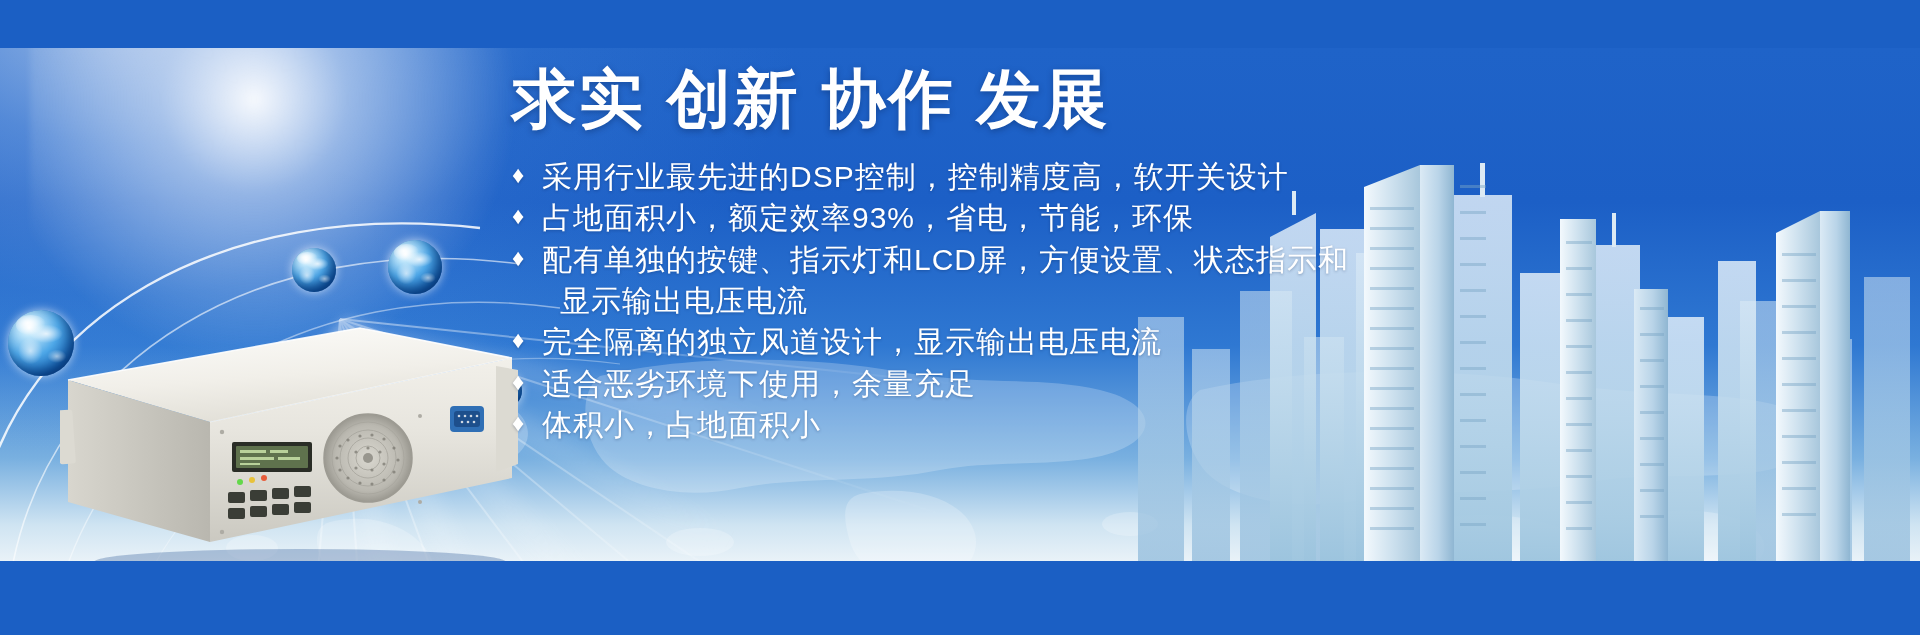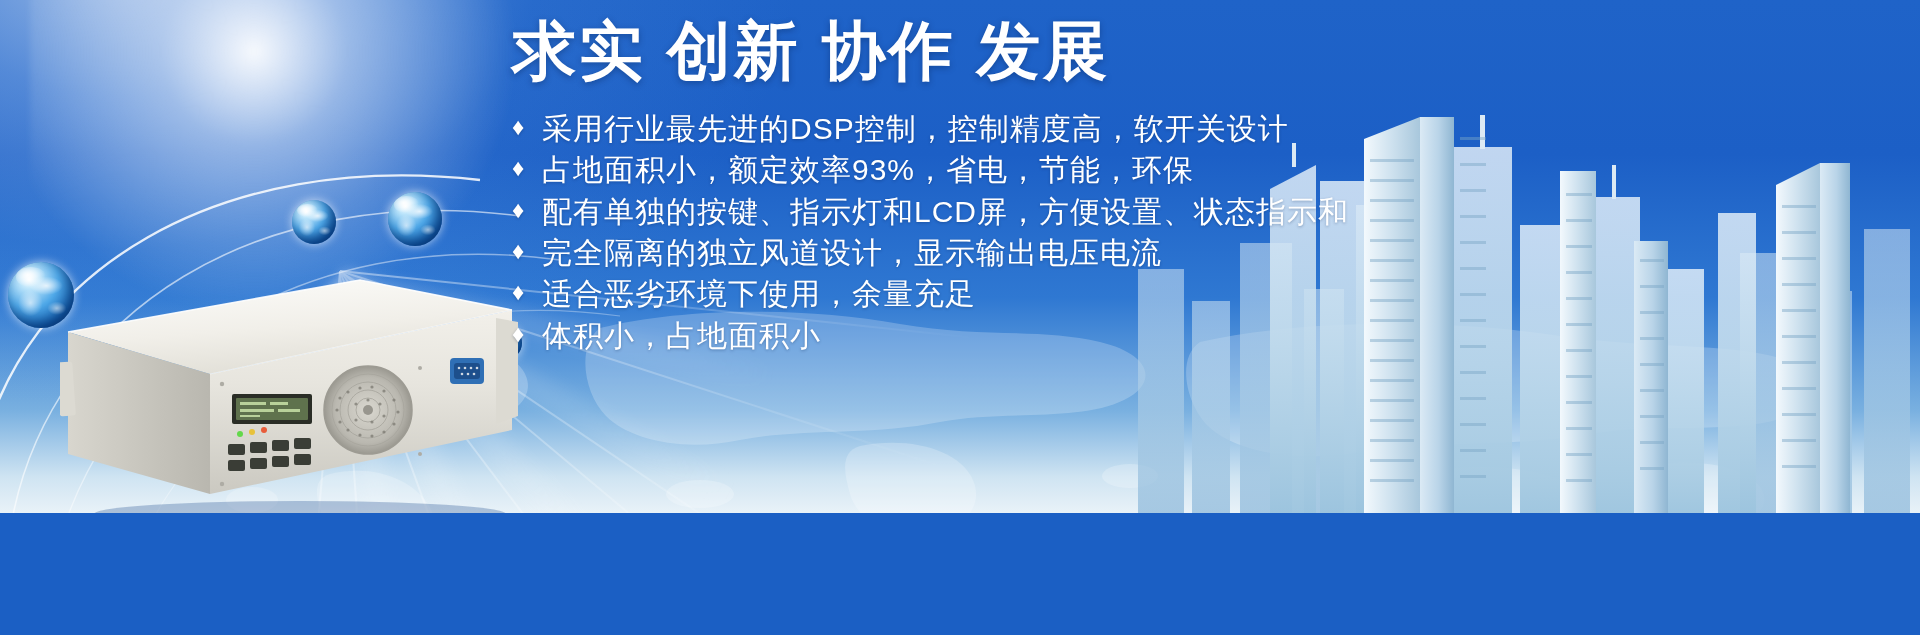--- a/index.html
+++ b/index.html
@@ -9,20 +9,21 @@
     overflow:hidden; background:#1b5fc4;
   }
 
   .banner {
     position:relative;
     width:1920px; height:513px;
     overflow:hidden;
     background:
       radial-gradient(ellipse 1100px 760px at 120px -40px, rgba(255,255,255,0.55) 0%, rgba(210,232,255,0.30) 18%, rgba(120,175,235,0.10) 38%, rgba(30,95,196,0) 62%),
       linear-gradient(180deg, #1f63c8 0%, #1c5fc6 30%, #2f78d2 58%, #79b0e0 80%, #cfe4f2 93%, #e9f2f8 100%);
+    margin-top: 48px;
   }
 
   
   .rays { position:absolute; left:-260px; top:-330px; width:1200px; height:1200px;
           pointer-events:none; opacity:.55; }
   .ray { position:absolute; left:50%; top:50%; width:640px; height:2px;
          background:linear-gradient(90deg, rgba(255,255,255,.85), rgba(255,255,255,0));
          transform-origin:0 50%; }
   .rayw { height:28px;
           background:linear-gradient(90deg, rgba(255,255,255,.38), rgba(255,255,255,0) 70%);
@@ -421,20 +422,24 @@
       <div class="brow">
         <span class="bullet-mark">♦</span>
         <span class="btext">占地面积小，额定效率93%，省电，节能，环保</span>
       </div>
 
       <div class="brow">
         <span class="bullet-mark">♦</span>
         <span class="btext">配有单独的按键、指示灯和LCD屏，方便设置、状态指示和</span>
       </div>
 
+      <div class="brow cont">
+        <span class="bullet-mark">♦</span>
+        <span class="btext">显示输出电压电流</span>
+      </div>
 
       <div class="brow">
         <span class="bullet-mark">♦</span>
         <span class="btext">完全隔离的独立风道设计，显示输出电压电流</span>
       </div>
 
       <div class="brow">
         <span class="bullet-mark">♦</span>
         <span class="btext">适合恶劣环境下使用，余量充足</span>
       </div>

